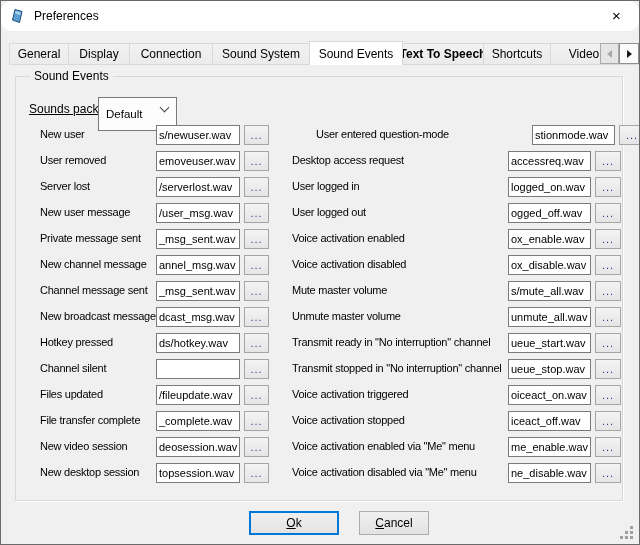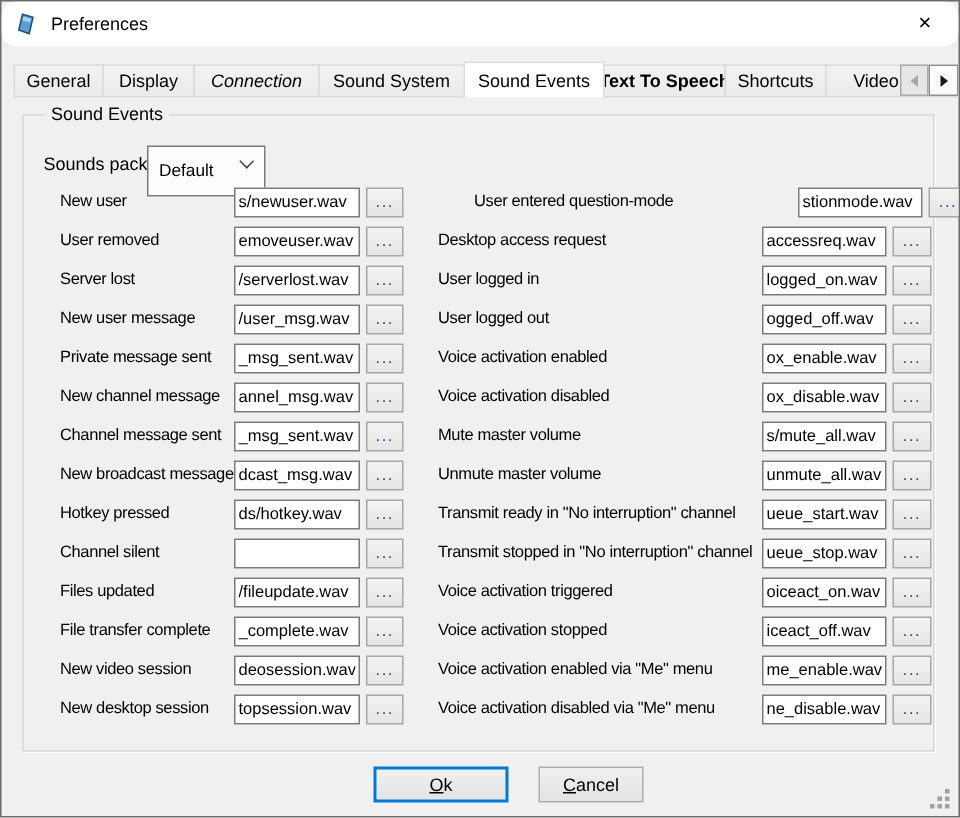--- a/index.html
+++ b/index.html
@@ -29,21 +29,21 @@
   .tabscroll{position:absolute;top:42px;height:21px;z-index:5;display:flex;align-items:center;justify-content:center;
              border:1px solid #a9a9a9;}
   .tabscroll.left{left:599px;width:19px;background:#e6e6e6;}
   .tabscroll.right{left:618px;width:20px;background:#fbfbfb;border-color:#8f8f8f;}
   .tri-left{width:0;height:0;border-top:4px solid transparent;border-bottom:4px solid transparent;border-right:5px solid #a8a8a8;}
   .tri-right{width:0;height:0;border-top:4px solid transparent;border-bottom:4px solid transparent;border-left:5px solid #1a1a1a;}
   
   .groupbox{position:absolute;left:14px;top:75px;width:608px;height:425px;border:1px solid #d8d8d8;box-shadow:1px 1px 0 #ffffff;}
   .grouptitle{position:absolute;left:14px;top:-8px;background:var(--dialog-bg);padding:0 4px;font-size:12px;}
   
-  .packlabel{position:absolute;left:13px;top:25px;font-size:12px;}
+  .packlabel{position:absolute;left:13px;top:25px;font-size:12px;text-decoration:underline;}
   .combo{position:absolute;left:82px;top:20px;width:79px;height:34px;background:#fdfdfd;border:1px solid var(--input-border);
          display:flex;align-items:center;padding-left:7px;font-size:11.5px;}
   .combo .chev{position:absolute;right:8px;top:6px;width:7px;height:7px;border-right:1px solid #444;border-bottom:1px solid #444;transform:rotate(45deg);}
   
   .row{position:absolute;height:20px;}
   .row .rlabel{position:absolute;top:3px;left:0;font-size:11px;letter-spacing:-0.25px;white-space:nowrap;}
   .row input{position:absolute;top:0;height:20px;border:1px solid var(--input-border);background:#fff;
              font-family:"Liberation Sans",sans-serif;font-size:11px;padding:0 2px;color:#000;}
   .row .browse{position:absolute;top:0;height:20px;background:linear-gradient(#f3f3f3,#e5e5e5);border:1px solid var(--btn-border);
                color:var(--browse-dots);font-size:11px;line-height:14px;text-align:center;font-family:"Liberation Sans",sans-serif;letter-spacing:1px;}
@@ -88,21 +88,21 @@
     </div>
   </div>
 
   <div class="tabstrip" id="tabstrip">
       <div class="tab" style="width: 60px;">
         <span>General</span>
       </div>
       <div class="tab" style="width: 62px;">
         <span>Display</span>
       </div>
-      <div class="tab" style="width: 84px; font-style: italic;">
+      <div class="tab" style="width: 84px;">
         <span>Connection</span>
       </div>
       <div class="tab" style="width: 98px;">
         <span>Sound System</span>
       </div>
       <div class="tab active" style="width: 94px;">
         <span>Sound Events</span>
       </div>
       <div class="tab" style="width: 82px; font-weight: bold;">
         <span>Text To Speech</span>

